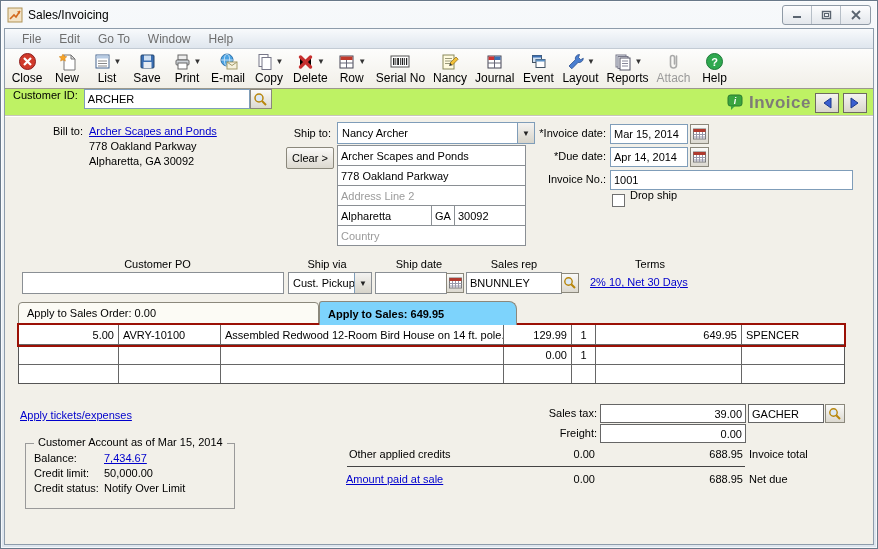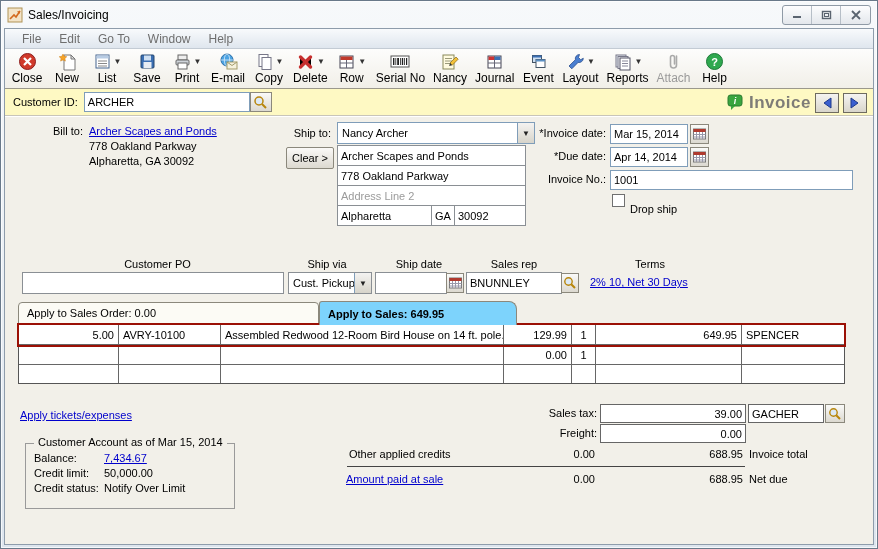--- a/index.html
+++ b/index.html
@@ -19,21 +19,21 @@
   .menubar { height:20px; background:linear-gradient(#f8fafc,#dfe6ee); border-bottom:1px solid #c3cbd4; display:flex; align-items:center; padding-left:8px; }
   .menu-item { color:#6e6e6e; padding:0 9px; font-size:12px; }
   
   .toolbar { height:40px; background:linear-gradient(#fdfdfc,#f1efe8); border-bottom:1px solid #9b988c; display:flex; align-items:flex-start; padding:1px 2px 0 2px; }
   .tb-btn { display:flex; flex-direction:column; align-items:center; justify-content:flex-start; min-width:40px; padding:1px 4px 0 4px; height:38px; }
   .tb-btn .ico { height:21px; display:flex; align-items:center; }
   .tb-btn .lbl { font-size:12px; line-height:13px; white-space:nowrap; }
   .tb-btn.disabled .lbl { color:#9a9a9a; }
   .caret { font-size:8px; color:#333; margin-left:2px; align-self:center; }
   
-  .custrow { height:27px; background:#fef9c3; border-bottom:1px solid #c8c5ba; box-shadow:0 1px 0 #ffffff; display:flex; align-items:center; padding:0 8px; position:relative; }
+  .custrow { height:27px; background:#bef264; border-bottom:1px solid #c8c5ba; box-shadow:0 1px 0 #ffffff; display:flex; padding:0 8px; position:relative; }
   .custrow .cid-label { margin-right:6px; }
   .field { background:#fff; border:1px solid #7f9db9; height:20px; display:flex; align-items:center; padding:0 3px; }
   .cid-input { width:166px; }
   .sq-btn { width:22px; height:20px; border:1px solid #8b887c; background:linear-gradient(#fafaf8,#dcd9d0); display:flex; align-items:center; justify-content:center; }
   .doc-head { position:absolute; right:62px; top:4px; display:flex; align-items:center; }
   .doc-head .doc-title { font-size:17px; font-weight:bold; color:#7e7c77; margin-left:4px; letter-spacing:.5px; }
   .nav-btns { position:absolute; right:6px; top:4px; display:flex; gap:4px; }
   .nav-btn { width:24px; height:20px; border:1px solid #6e6b60; background:linear-gradient(#f5f4f1,#d8d5cb); display:flex; align-items:center; justify-content:center; }
   
   .content { position:absolute; left:0; right:0; top:88px; bottom:0; background:#f2f0e9; }
@@ -390,20 +390,23 @@
         </div>
       <div class="abs cell" style="left:332px; top:88px; width:95px;">
           <span>Alpharetta</span>
         </div>
       <div class="abs cell" style="left:426px; top:88px; width:24px;">
           <span>GA</span>
         </div>
       <div class="abs cell" style="left:449px; top:88px; width:72px;">
           <span>30092</span>
         </div>
+      <div class="abs cell" style="left:332px; top:108px; width:189px;">
+          <span class="ph">Country</span>
+        </div>
 
       <span class="abs r" style="left:477px; top:10px; width:124px;">*Invoice date:</span>
       <div class="abs field" style="left:605px; top:7px; width:78px;">
           <span>Mar 15, 2014</span>
         </div>
       <div class="abs sq-btn" style="left:685px; top:7px; width:19px;">
           <span>
             <svg width="13" height="12">
               <rect x="0.5" y="1" width="12" height="10" fill="#fff" stroke="#777"></rect>
               <rect x="0.5" y="1" width="12" height="3" fill="#b03a2e"></rect>
@@ -437,21 +440,21 @@
             </svg>
           </span>
         </div>
 
       <span class="abs r" style="left:477px; top:56px; width:124px;">Invoice No.:</span>
       <div class="abs field" style="left:605px; top:53px; width:243px;">
           <span>1001</span>
         </div>
 
       <div class="abs" style="left:607px; top:77px; width:13px; height:13px; border:1px solid #707070; background:#fff;"></div>
-      <span class="abs" style="left:625px; top:86px;">Drop ship</span>
+      <span class="abs" style="left:625px; top:72px;">Drop ship</span>
 
       <span class="abs ctr" style="left:60px; top:141px; width:185px; display:inline-block; text-align:center;">Customer PO</span>
       <span class="abs" style="left:279px; top:141px; width:86px; display:inline-block; text-align:center;">Ship via</span>
       <span class="abs" style="left:368px; top:141px; width:92px; display:inline-block; text-align:center;">Ship date</span>
       <span class="abs" style="left:459px; top:141px; width:100px; display:inline-block; text-align:center;">Sales rep</span>
       <span class="abs" style="left:585px; top:141px; width:120px; display:inline-block; text-align:center;">Terms</span>
 
       <div class="abs cell" style="left:17px; top:155px; width:262px; height:22px;">
           <span></span>
         </div>

